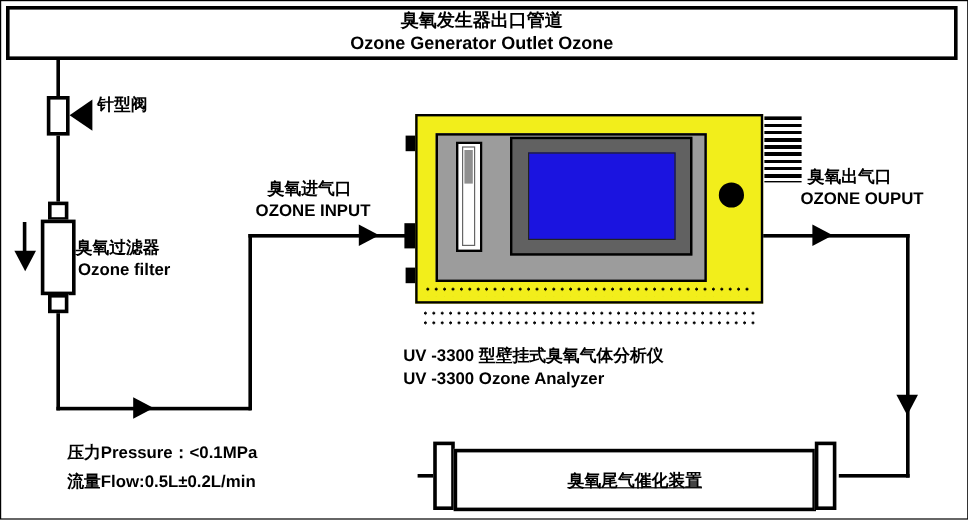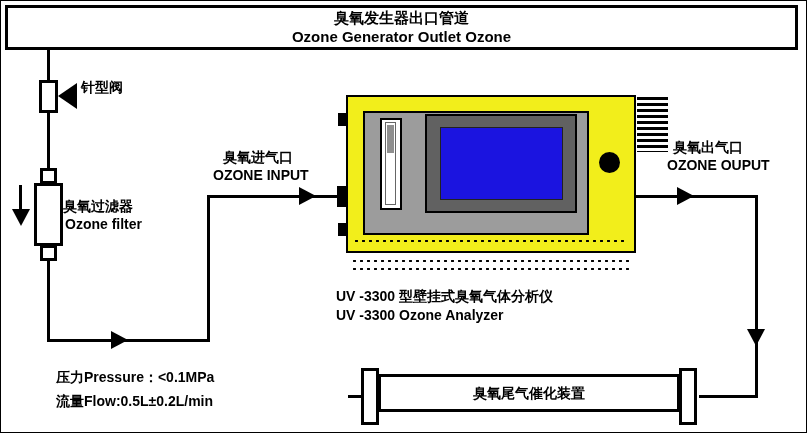--- a/index.html
+++ b/index.html
@@ -98,18 +98,18 @@
   <div class="arrow-right" style="left:676px; top:186px;"></div>
   <div class="lbl" style="left:672px; top:138px;">臭氧出气口</div>
   <div class="lbl" style="left:666px; top:156px;">OZONE OUPUT</div>
 
   <div class="line" style="left:754px; top:194px; width:3px; height:203px;"></div>
   <div class="arrow-down" style="left:746px; top:328px;"></div>
   <div class="line" style="left:698px; top:394px; width:59px; height:3px;"></div>
 
   <div class="line" style="left:347px; top:394px; width:15px; height:3px;"></div>
   <div class="box" style="left:360px; top:367px; width:18px; height:57px;"></div>
-  <div class="devicebody" style="left:377px; top:373px; width:302px; height:38px;">
+  <div class="devicebody" style="left:377px; top:373px; width:302px; height:52px;text-decoration:underline;">
     <span>臭氧尾气催化装置</span>
   </div>
   <div class="box" style="left:678px; top:367px; width:18px; height:57px;"></div>
 
 </div>
 
 </body></html>

